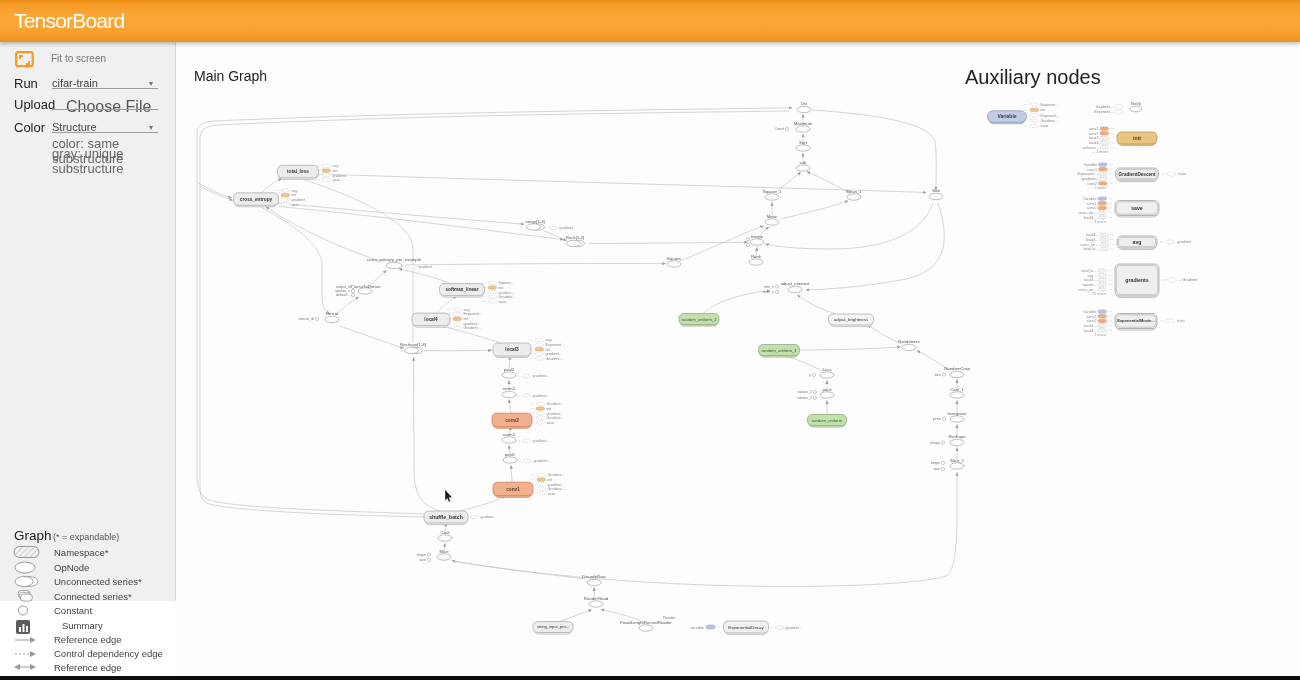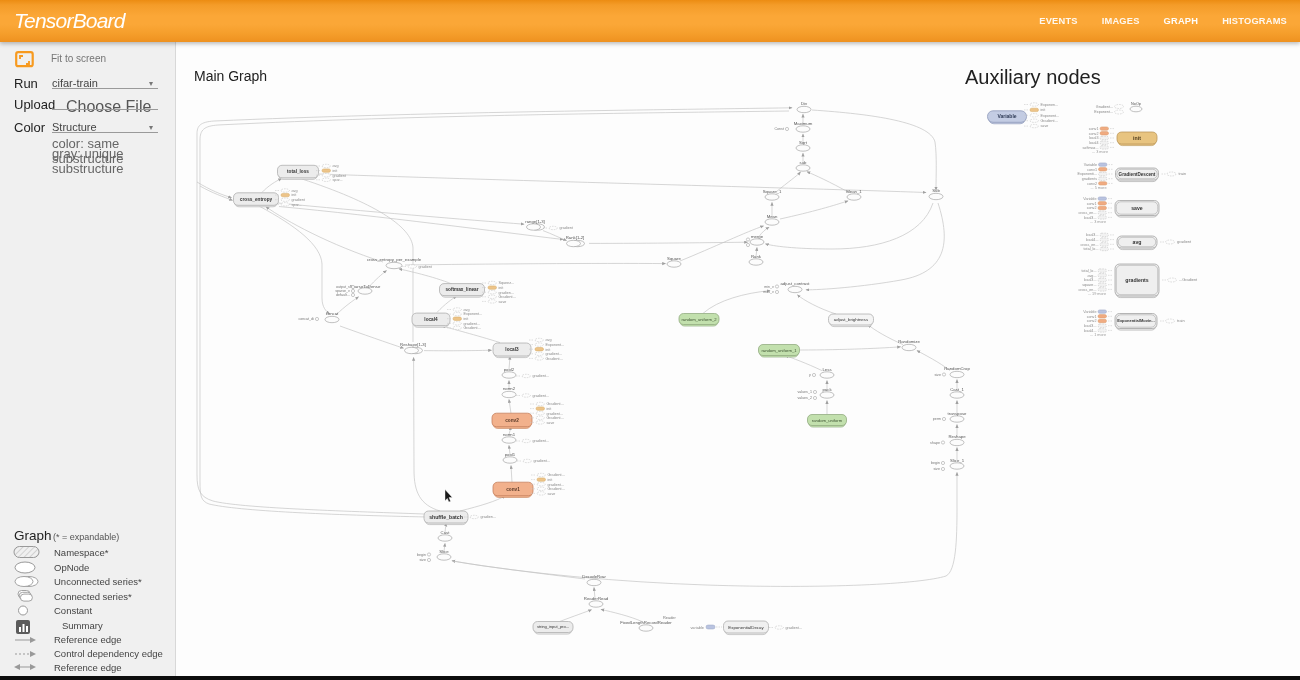--- a/index.html
+++ b/index.html
@@ -2,25 +2,25 @@
 <html><head>
 <meta charset="utf-8">
 <style>
 * { margin:0; padding:0; box-sizing:border-box; }
 html,body { width:1300px; height:680px; overflow:hidden; background:#fff;
   font-family:"Liberation Sans", sans-serif; }
 #header { position:absolute; left:0; top:0; width:1300px; height:42px;
   background:linear-gradient(180deg,#ec8c12 0%,#f49c29 12%,#fba737 38%,#fba737 58%,#f59e2b 80%,#ee9120 100%);
   box-shadow:0 2px 4px rgba(0,0,0,.25); z-index:5; }
 #header h1 { position:absolute; left:14px; top:9px; font-size:21px; letter-spacing:-0.8px; font-weight:normal;
-  color:#fff;font-style:italic; }
+  color:#fff; }
 #nav { position:absolute; right:13px; top:0; height:42px; line-height:42px; font-size:9.3px;
   color:#fff; letter-spacing:0.4px; font-weight:bold; }
 #nav span { margin-left:24px; opacity:0.97; letter-spacing:0.2px; font-weight:bold; }
-#sidebar { position:absolute; left:0; top:42px; width:176px; height:634px;
+#sidebar { position:absolute; left:0; top:42px; width:176px; height:559px;
   background:#f0f0f0; border-right:1px solid #d8d8d8; z-index:2; }
 #main { position:absolute; left:176px; top:42px; width:1124px; height:634px; background:#fdfdfd; }
 #bottombar { position:absolute; left:0; top:676px; width:1300px; height:4px; background:#0d0d0d; z-index:6; }
 .small { position:absolute; font-size:11px; color:#333; }
 .tiny { position:absolute; font-size:13px; color:#777; }
 .uline { position:absolute; border-bottom:1px solid #9a9a9a; }
 .caret { position:absolute; font-size:8px; color:#777; }
 h2.mg { position:absolute; left:194px; top:68px; font-size:14px; font-weight:normal; color:#212121; z-index:3; }
 h2.aux { position:absolute; left:965px; top:66px; font-size:20px; font-weight:normal; color:#212121; z-index:3; }
 </style>
@@ -581,15 +581,14 @@
   <div class="tiny" style="left:54px;top:534px;font-size:9.5px;color:#444">Unconnected series*</div>
   <div class="tiny" style="left:54px;top:549px;font-size:9.5px;color:#444">Connected series*</div>
   <div class="tiny" style="left:54px;top:563px;font-size:9.5px;color:#444">Constant</div>
   <div class="tiny" style="left:62px;top:578px;font-size:9.5px;color:#444">Summary</div>
   <div class="tiny" style="left:54px;top:592px;font-size:9.5px;color:#444">Reference edge</div>
   <div class="tiny" style="left:54px;top:606px;font-size:9.5px;color:#444">Control dependency edge</div>
   <div class="tiny" style="left:54px;top:620px;font-size:9.5px;color:#444">Reference edge</div>
 </div>
 <div id="header">
   <h1>TensorBoard</h1>
-  <div id="nav"><span style="opacity:.92">EVENTS</span><span style="opacity:.92">IMAGES</span><span>GRAPH</span><span style="opacity:.92">HISTOGRAMS</span></div>
 </div>
 <div id="bottombar"></div>
 
 </body></html>

